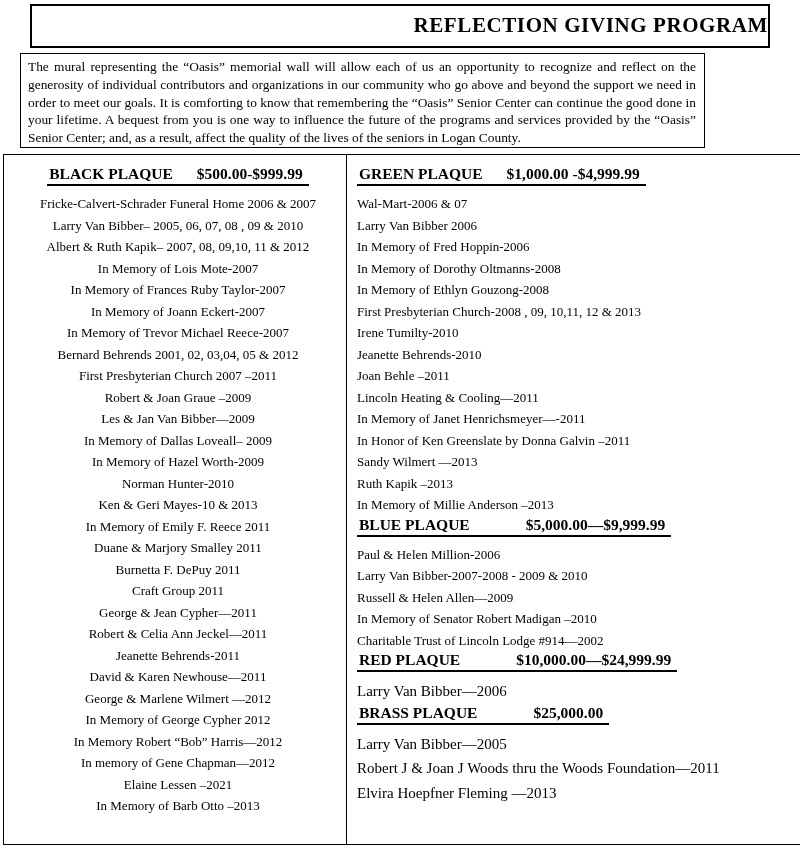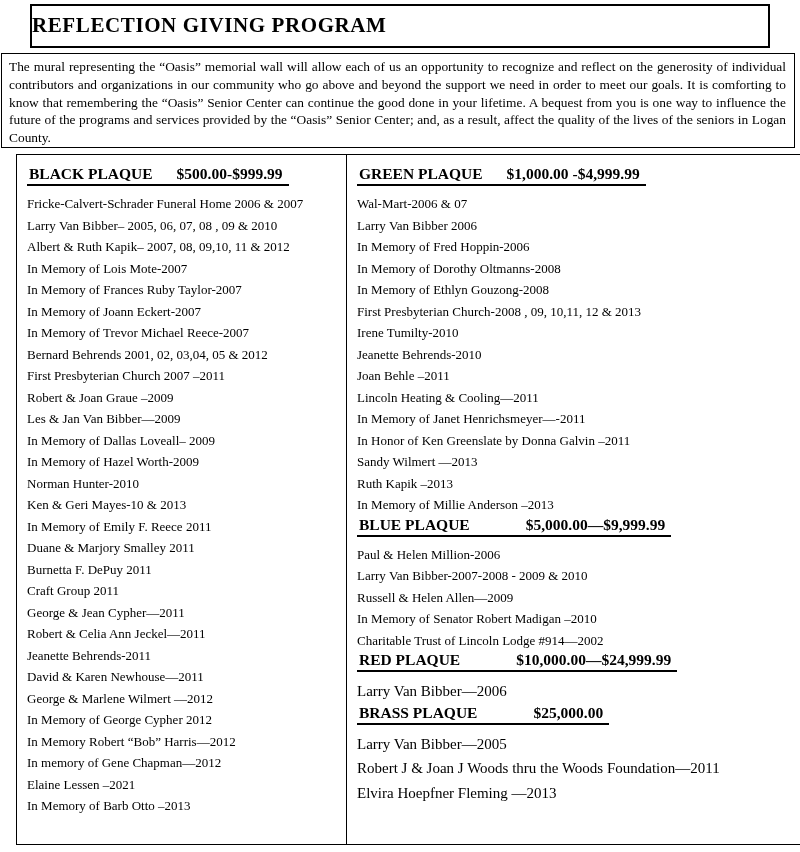--- a/index.html
+++ b/index.html
@@ -13,53 +13,53 @@
     width: 800px;
     height: 852px;
     background: #ffffff;
     overflow: hidden;
   }
   .title-box {
     position: absolute;
     left: 30px; top: 4px;
     width: 740px;
     border: 2px solid #000;
-    text-align: left;
+    text-align: right;
     padding: 7px 0 8px 0;
     background: #fff;
   }
   .title-box h1 {
     font-size: 21px;
     font-weight: bold;
     letter-spacing: 0.6px;
   }
   .intro-box {
     position: absolute;
-    left: 1px; top: 53px;
-    width: 794px;
+    left: 20px; top: 53px;
+    width: 685px;
     height: 95px;
     border: 1px solid #000;
     padding: 4px 8px 4px 7px;
     background: #fff;
   }
   .intro-box p {
     font-size: 13.4px;
     line-height: 1.33;
     text-align: justify;
   }
   .col {
     position: absolute;
     top: 154px;
     height: 691px;
     border: 1px solid #000;
     background: #fff;
     padding: 8px 6px 6px 10px;
     overflow: hidden;
   }
-  .left-col  { left: 16px;   width: 346px; }
+  .left-col  { left: 3px;   width: 346px; text-align: center; }
   .right-col { left: 346px; width: 508px; }
   .plaque-heading {
     display: inline-block;
     border-bottom: 2px solid #000;
     font-weight: bold;
     font-size: 15.5px;
     padding: 0 6px 1px 2px;
     margin: 2px 0 7px 0;
     white-space: nowrap;
   }

